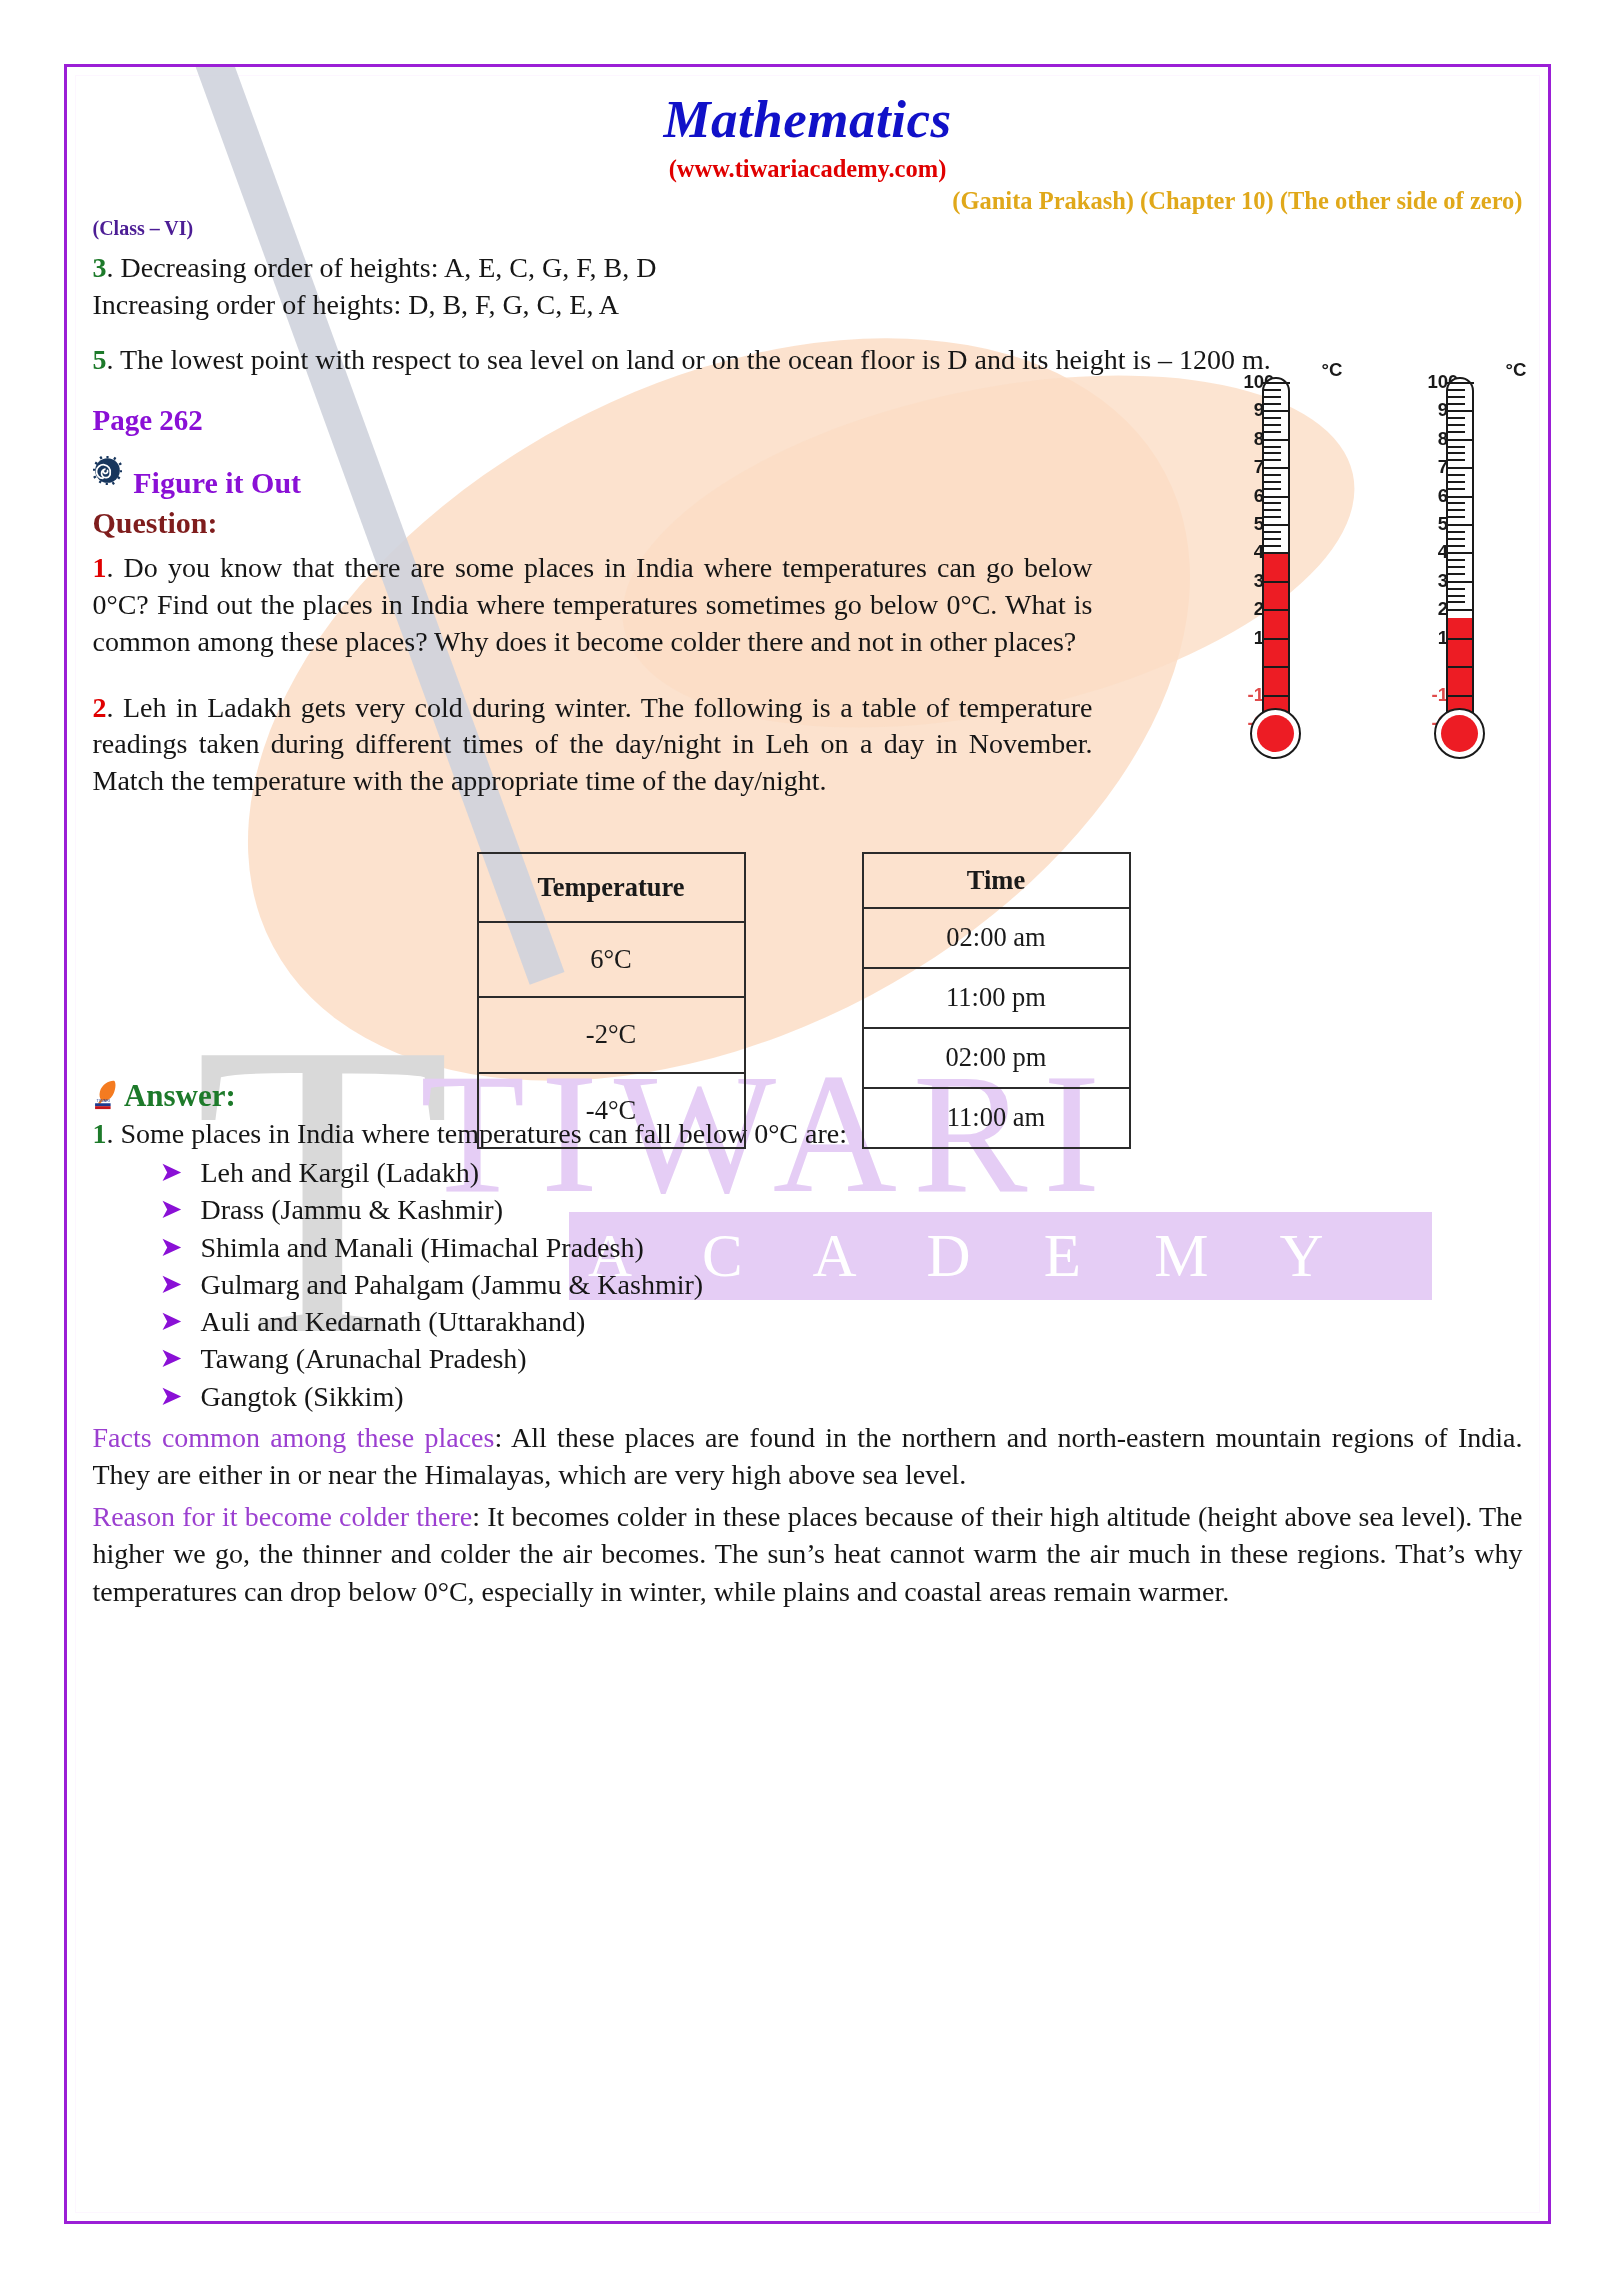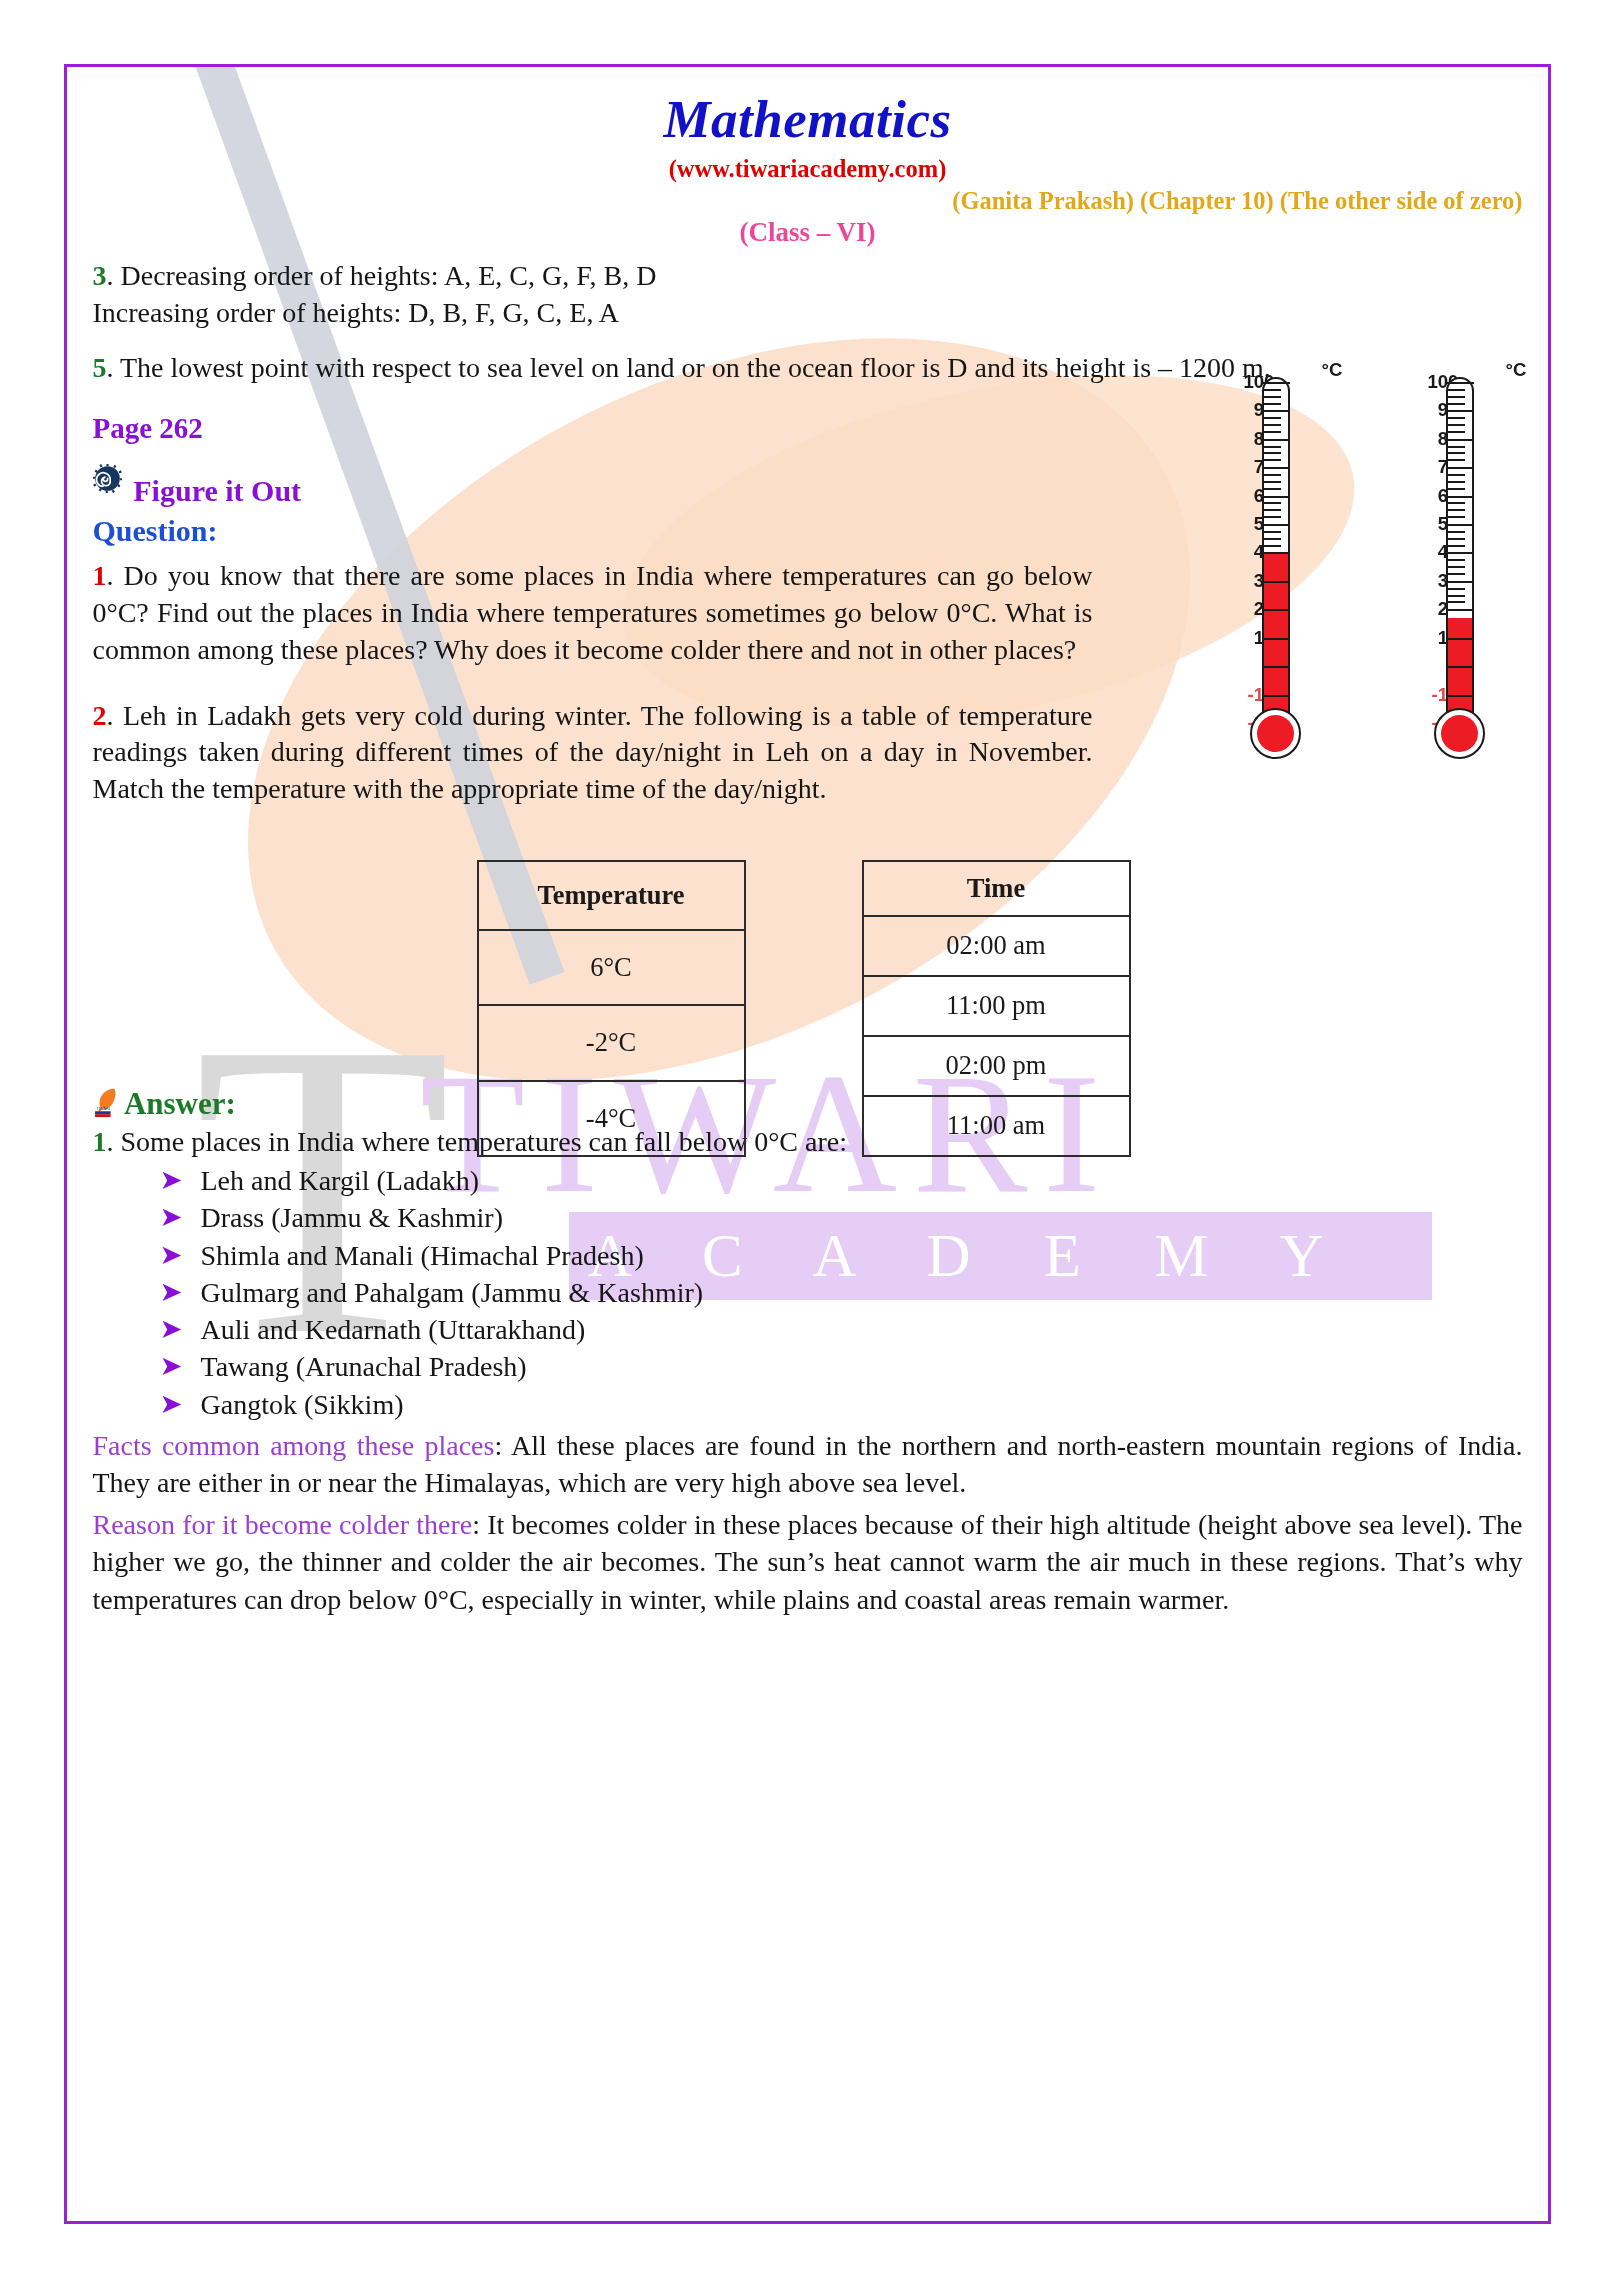--- a/index.html
+++ b/index.html
@@ -111,24 +111,23 @@
     margin-top:5.9px;
   }
   .chapline{
     text-align:right;
     color:#e0a81a;
     font-weight:bold;
     font-size:24.5px;
     margin-top:3.9px;
   }
   .classline{
-    text-align:center;
-    color:#ec4899;
+    color:#4c1d95;
     font-weight:bold;
-    font-size:27px;
+    font-size:20px;
     margin-top:2px;
   }
 
   .para{
     font-size:28px;
     line-height:1.32;
     color:#161616;
     text-align:justify;
     margin:9.8px 0 0 0;
   }
@@ -143,21 +142,21 @@
     margin-top:25.5px;
   }
   .figure-row{
     display:flex;align-items:center;gap:11.8px;
     margin-top:3.9px;
   }
   .figure-label{
     color:#8a10d6;font-weight:bold;font-size:30px;margin-top:25px;
   }
   .question-label{
-    color:#1d4ed8;font-weight:bold;font-size:30px;
+    color:#7f1d1d;font-weight:bold;font-size:30px;
     margin-top:5.9px;
   }
 
   .q-block{max-width:1000px;}
 
   
   .thermo-wrap{
     position:absolute;
     right:19.6px; top:310px;
     display:flex; gap:47px;

